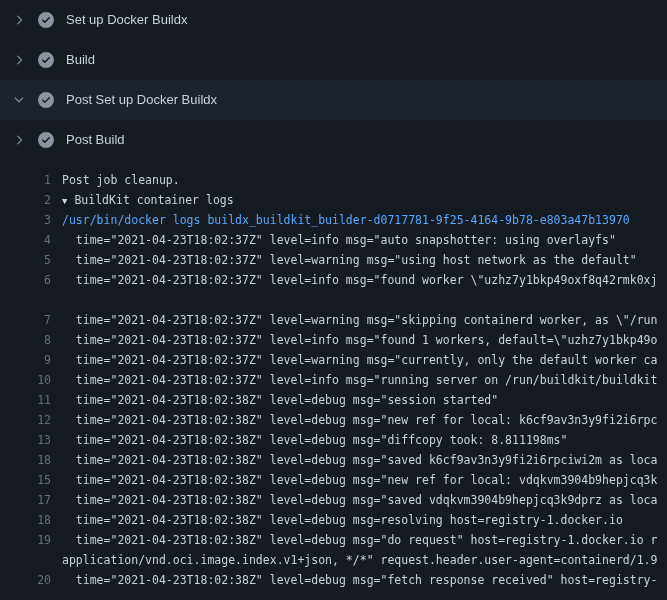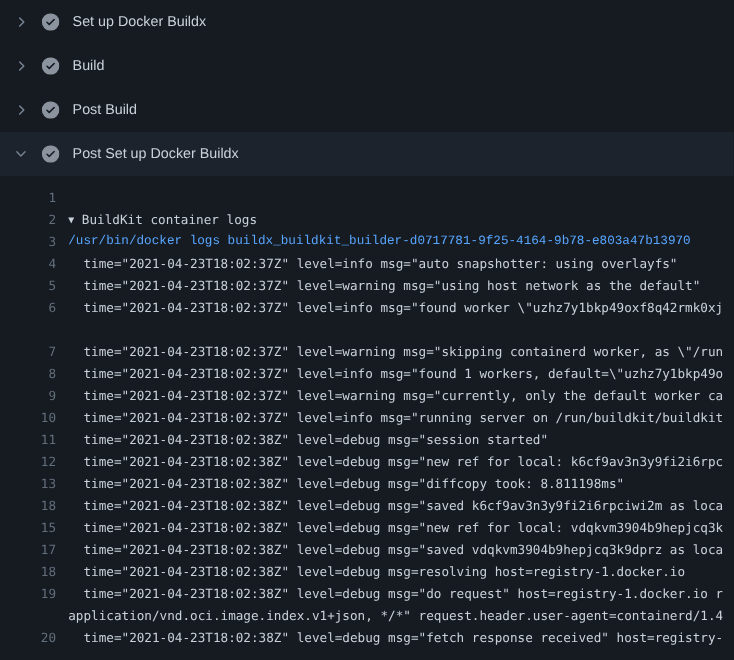--- a/index.html
+++ b/index.html
@@ -53,21 +53,21 @@
     text-align: right;
     color: #636e7b;
     cursor: pointer;
     user-select: none;
   }
   .log-text {
     padding-left: 11px;
     white-space: pre;
     overflow: hidden;
   }
-  .log-row.command .log-text { color: #58a6ff; font-family: Liberation Mono, monospace; }
+  .log-row.command .log-text { color: #58a6ff; }
   .group-toggle {
     display: inline-block;
     font-size: 9px;
     margin-right: 7px;
     color: #c9d1d9;
     cursor: pointer;
     vertical-align: middle;
   }
 </style>
 </head>
@@ -93,62 +93,62 @@
           <path fill-rule="evenodd" d="M6.22 3.22a.75.75 0 011.06 0l4.25 4.25a.75.75 0 010 1.06l-4.25 4.25a.75.75 0 11-1.06-1.06L9.94 8 6.22 4.28a.75.75 0 010-1.06z"></path>
         </svg>
       </span>
       <span class="status-icon">
         <svg viewBox="0 0 16 16" width="16" height="16" fill="currentColor">
           <path fill-rule="evenodd" d="M8 16A8 8 0 118 0a8 8 0 010 16zm3.78-9.72a.75.75 0 00-1.06-1.06L6.75 9.19 5.28 7.72a.75.75 0 00-1.06 1.06l2 2a.75.75 0 001.06 0l4.5-4.5z"></path>
         </svg>
       </span>
       <span class="section-label">Build</span>
     </div>
+    <div class="section-header expanded">
+      <span class="chevron-icon">
+        <svg viewBox="0 0 16 16" width="14" height="14" fill="currentColor">
+          <path fill-rule="evenodd" d="M12.78 5.22a.75.75 0 010 1.06l-4.25 4.25a.75.75 0 01-1.06 0L3.22 6.28a.75.75 0 011.06-1.06L8 8.94l3.72-3.72a.75.75 0 011.06 0z"></path>
+        </svg>
+      </span>
+      <span class="status-icon">
+        <svg viewBox="0 0 16 16" width="16" height="16" fill="currentColor">
+          <path fill-rule="evenodd" d="M8 16A8 8 0 118 0a8 8 0 010 16zm3.78-9.72a.75.75 0 00-1.06-1.06L6.75 9.19 5.28 7.72a.75.75 0 00-1.06 1.06l2 2a.75.75 0 001.06 0l4.5-4.5z"></path>
+        </svg>
+      </span>
+      <span class="section-label">Post Set up Docker Buildx</span>
+    </div>
     <div class="section-header">
       <span class="chevron-icon">
         <svg viewBox="0 0 16 16" width="14" height="14" fill="currentColor">
           <path fill-rule="evenodd" d="M6.22 3.22a.75.75 0 011.06 0l4.25 4.25a.75.75 0 010 1.06l-4.25 4.25a.75.75 0 11-1.06-1.06L9.94 8 6.22 4.28a.75.75 0 010-1.06z"></path>
         </svg>
       </span>
       <span class="status-icon">
         <svg viewBox="0 0 16 16" width="16" height="16" fill="currentColor">
           <path fill-rule="evenodd" d="M8 16A8 8 0 118 0a8 8 0 010 16zm3.78-9.72a.75.75 0 00-1.06-1.06L6.75 9.19 5.28 7.72a.75.75 0 00-1.06 1.06l2 2a.75.75 0 001.06 0l4.5-4.5z"></path>
         </svg>
       </span>
       <span class="section-label">Post Build</span>
     </div>
-    <div class="section-header expanded">
-      <span class="chevron-icon">
-        <svg viewBox="0 0 16 16" width="14" height="14" fill="currentColor">
-          <path fill-rule="evenodd" d="M12.78 5.22a.75.75 0 010 1.06l-4.25 4.25a.75.75 0 01-1.06 0L3.22 6.28a.75.75 0 011.06-1.06L8 8.94l3.72-3.72a.75.75 0 011.06 0z"></path>
-        </svg>
-      </span>
-      <span class="status-icon">
-        <svg viewBox="0 0 16 16" width="16" height="16" fill="currentColor">
-          <path fill-rule="evenodd" d="M8 16A8 8 0 118 0a8 8 0 010 16zm3.78-9.72a.75.75 0 00-1.06-1.06L6.75 9.19 5.28 7.72a.75.75 0 00-1.06 1.06l2 2a.75.75 0 001.06 0l4.5-4.5z"></path>
-        </svg>
-      </span>
-      <span class="section-label">Post Set up Docker Buildx</span>
-    </div>
   </div>
 <div class="log-area">
-    <div class="log-row plain"><span class="log-num">1</span></div>
+    <div class="log-row plain"><span class="log-num">1</span><span class="log-text">Post job cleanup.</span></div>
     <div class="log-row group"><span class="log-num">2</span><span class="log-text"><span class="group-toggle">▼</span><span>BuildKit container logs</span></span></div>
     <div class="log-row command"><span class="log-num">3</span><span class="log-text">/usr/bin/docker logs buildx_buildkit_builder-d0717781-9f25-4164-9b78-e803a47b13970</span></div>
     <div class="log-row plain"><span class="log-num">4</span><span class="log-text">  time="2021-04-23T18:02:37Z" level=info msg="auto snapshotter: using overlayfs"</span></div>
     <div class="log-row plain"><span class="log-num">5</span><span class="log-text">  time="2021-04-23T18:02:37Z" level=warning msg="using host network as the default"</span></div>
     <div class="log-row plain"><span class="log-num">6</span><span class="log-text">  time="2021-04-23T18:02:37Z" level=info msg="found worker \"uzhz7y1bkp49oxf8q42rmk0xj</span></div>
     <div class="log-row wrap"><span class="log-num"></span></div>
     <div class="log-row plain"><span class="log-num">7</span><span class="log-text">  time="2021-04-23T18:02:37Z" level=warning msg="skipping containerd worker, as \"/run</span></div>
     <div class="log-row plain"><span class="log-num">8</span><span class="log-text">  time="2021-04-23T18:02:37Z" level=info msg="found 1 workers, default=\"uzhz7y1bkp49o</span></div>
     <div class="log-row plain"><span class="log-num">9</span><span class="log-text">  time="2021-04-23T18:02:37Z" level=warning msg="currently, only the default worker ca</span></div>
     <div class="log-row plain"><span class="log-num">10</span><span class="log-text">  time="2021-04-23T18:02:37Z" level=info msg="running server on /run/buildkit/buildkit</span></div>
     <div class="log-row plain"><span class="log-num">11</span><span class="log-text">  time="2021-04-23T18:02:38Z" level=debug msg="session started"</span></div>
     <div class="log-row plain"><span class="log-num">12</span><span class="log-text">  time="2021-04-23T18:02:38Z" level=debug msg="new ref for local: k6cf9av3n3y9fi2i6rpc</span></div>
     <div class="log-row plain"><span class="log-num">13</span><span class="log-text">  time="2021-04-23T18:02:38Z" level=debug msg="diffcopy took: 8.811198ms"</span></div>
     <div class="log-row plain"><span class="log-num">18</span><span class="log-text">  time="2021-04-23T18:02:38Z" level=debug msg="saved k6cf9av3n3y9fi2i6rpciwi2m as loca</span></div>
     <div class="log-row plain"><span class="log-num">15</span><span class="log-text">  time="2021-04-23T18:02:38Z" level=debug msg="new ref for local: vdqkvm3904b9hepjcq3k</span></div>
     <div class="log-row plain"><span class="log-num">17</span><span class="log-text">  time="2021-04-23T18:02:38Z" level=debug msg="saved vdqkvm3904b9hepjcq3k9dprz as loca</span></div>
     <div class="log-row plain"><span class="log-num">18</span><span class="log-text">  time="2021-04-23T18:02:38Z" level=debug msg=resolving host=registry-1.docker.io</span></div>
     <div class="log-row plain"><span class="log-num">19</span><span class="log-text">  time="2021-04-23T18:02:38Z" level=debug msg="do request" host=registry-1.docker.io r</span></div>
-    <div class="log-row wrap"><span class="log-num"></span><span class="log-text">application/vnd.oci.image.index.v1+json, */*" request.header.user-agent=containerd/1.4</span></div>
+    <div class="log-row wrap"><span class="log-num"></span><span class="log-text">application/vnd.oci.image.index.v1+json, */*" request.header.user-agent=containerd/1.9</span></div>
     <div class="log-row plain"><span class="log-num">20</span><span class="log-text">  time="2021-04-23T18:02:38Z" level=debug msg="fetch response received" host=registry-</span></div>
   </div>
 
 </body></html>

